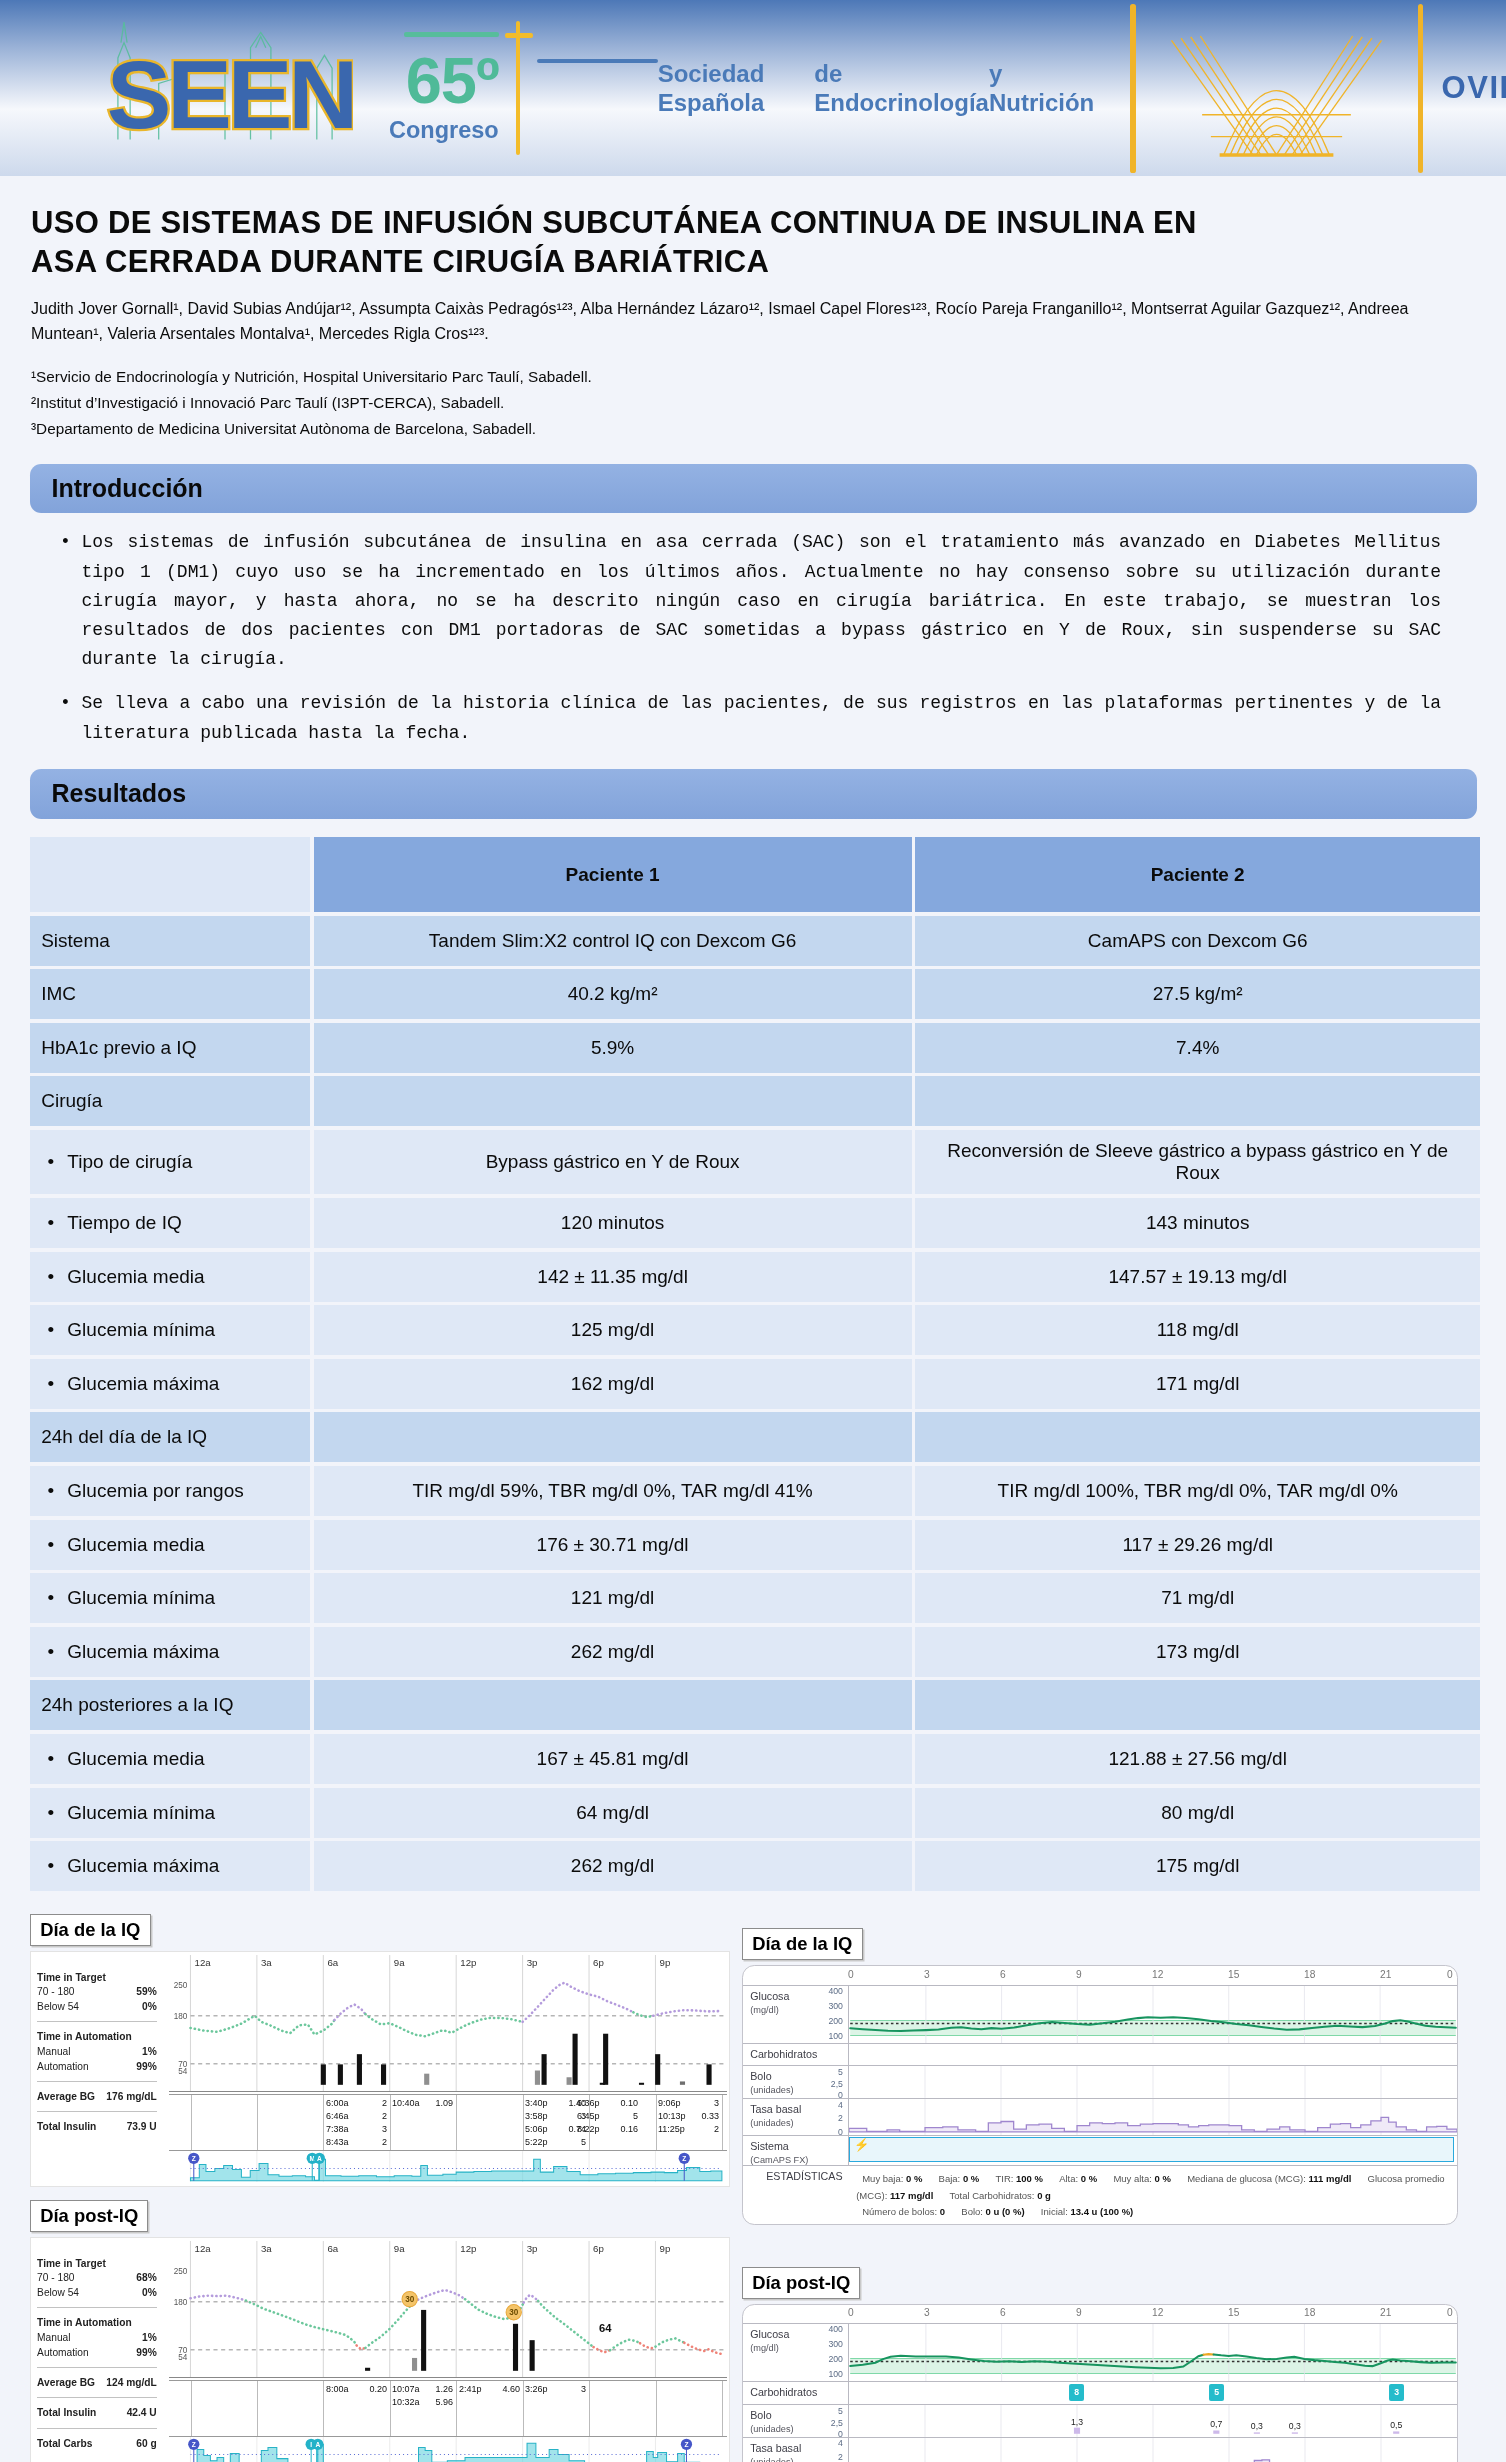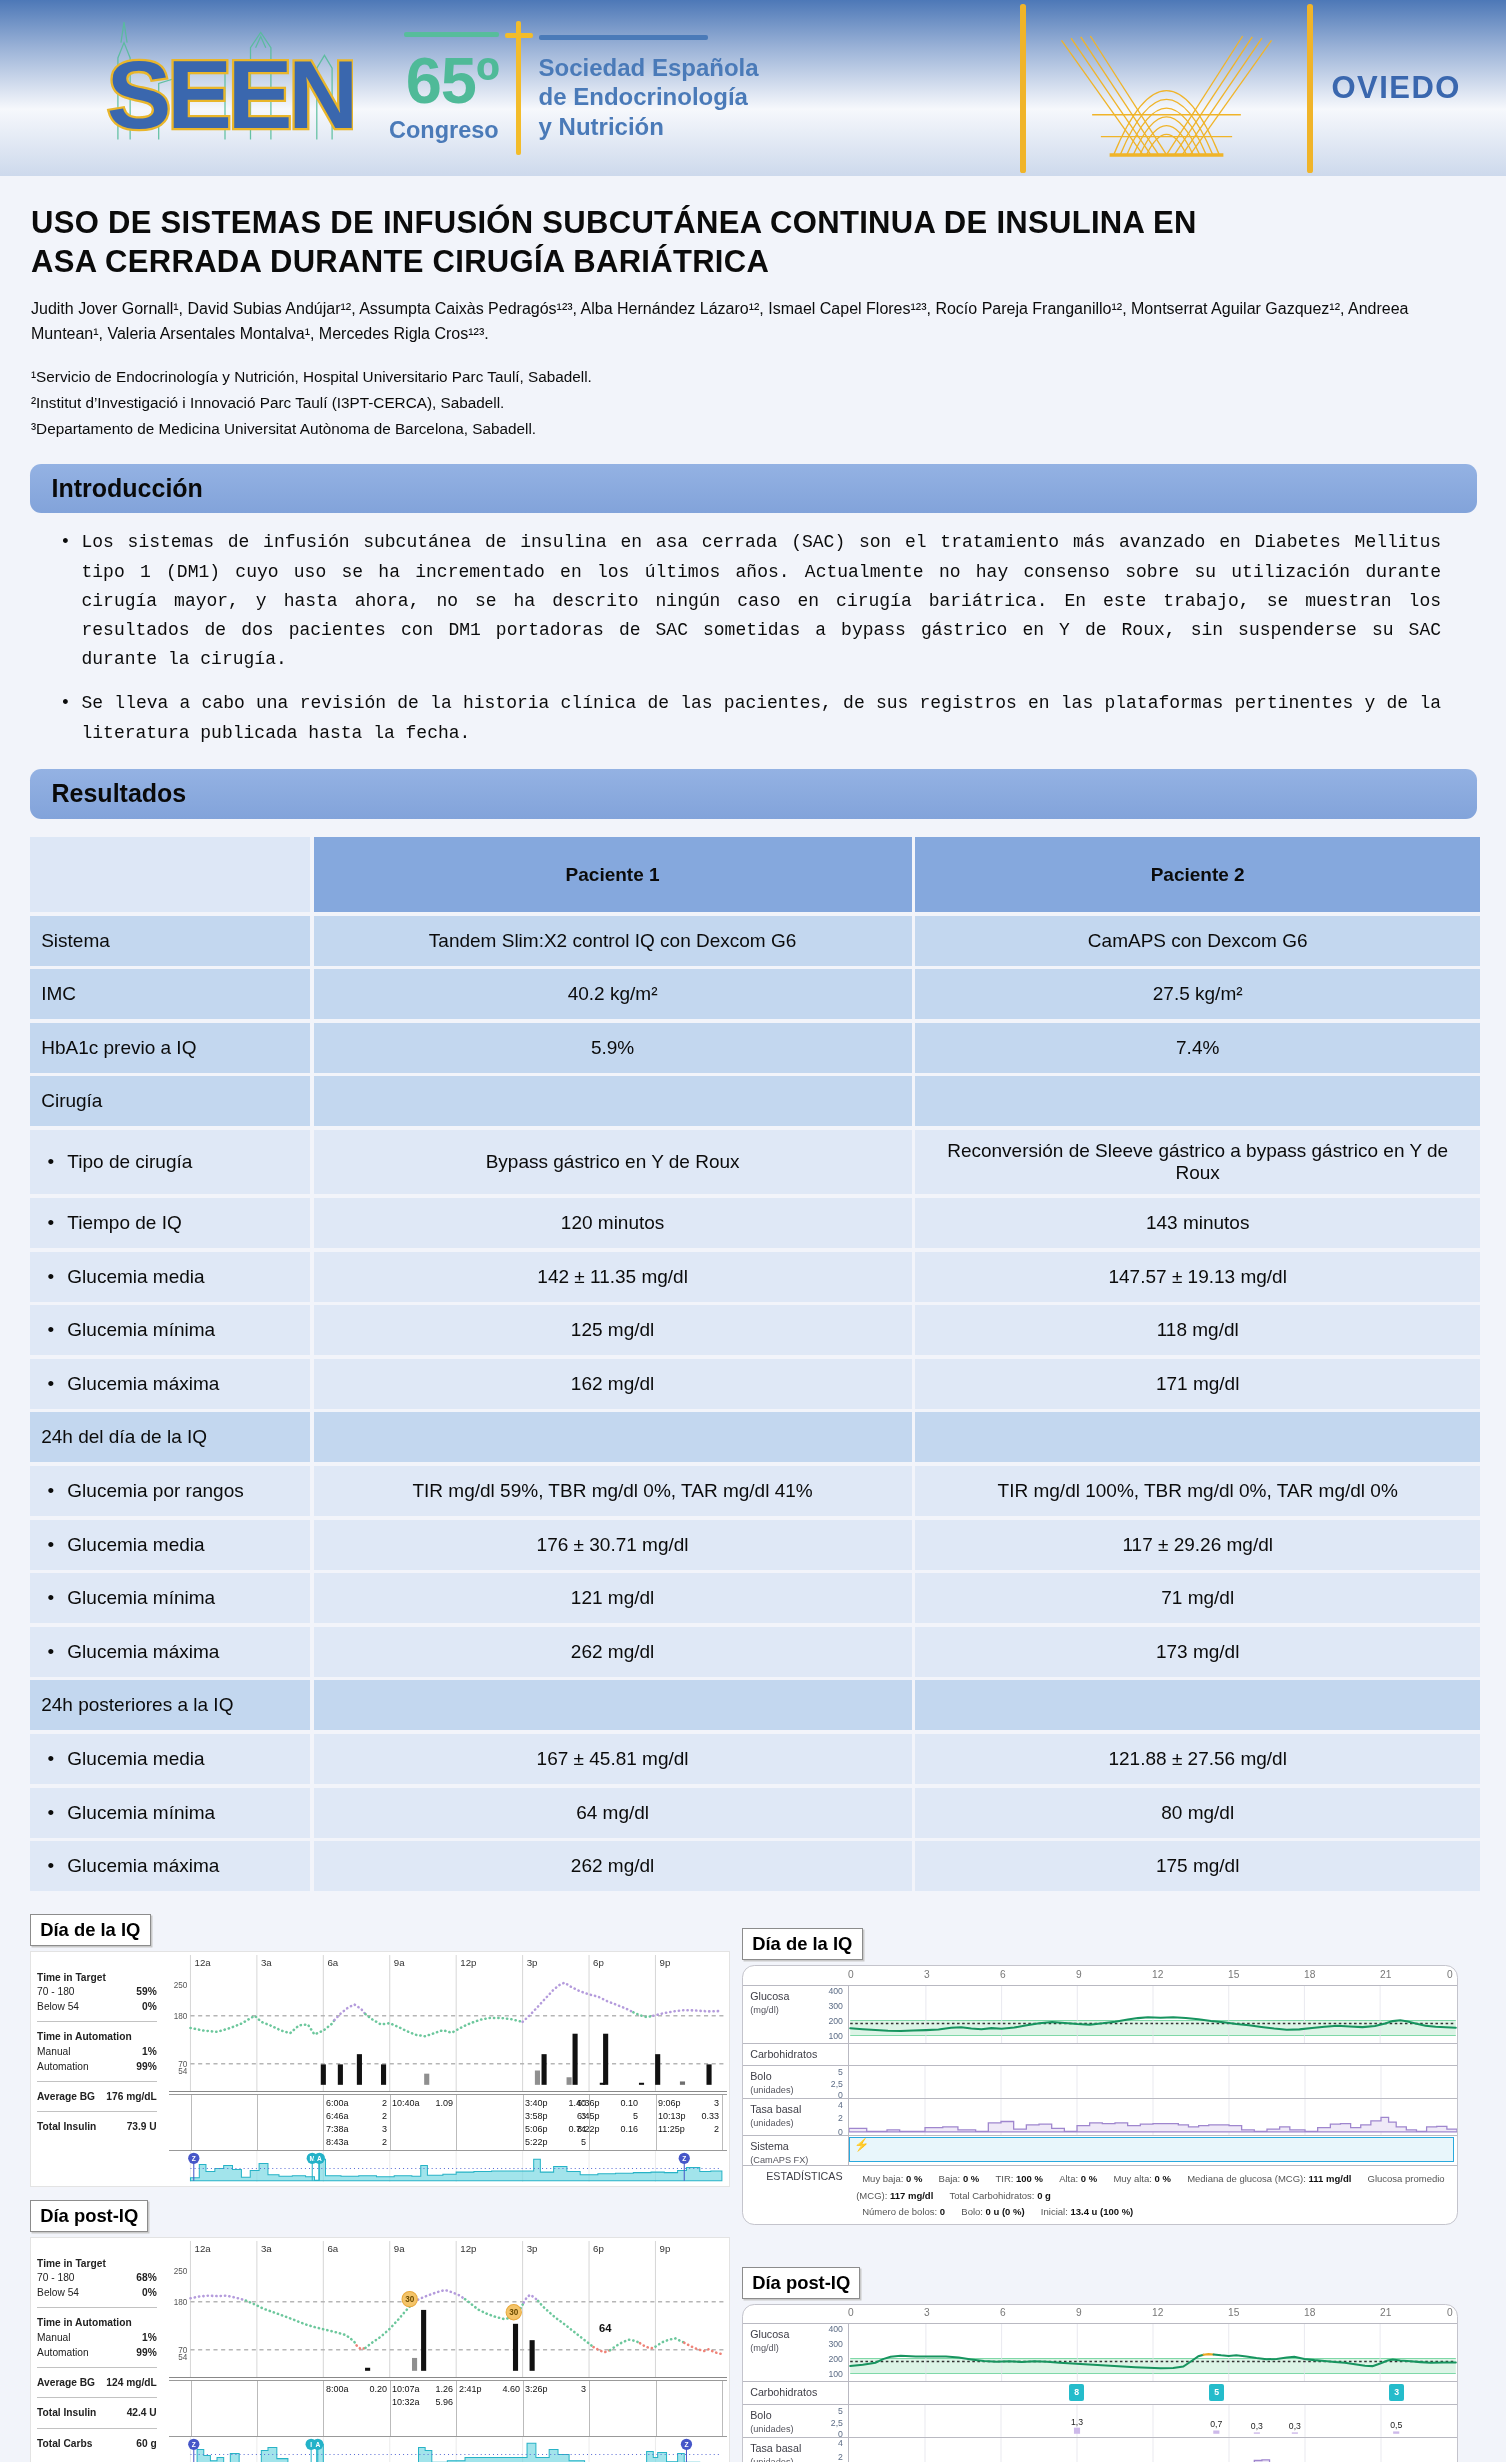--- a/index.html
+++ b/index.html
@@ -13,21 +13,21 @@
   .seen-svg{flex:0 0 auto;}
   .congress{display:flex;align-items:center;gap:17.4px;}
   .c-col{display:flex;flex-direction:column;align-items:flex-end;}
   .ln{display:block;height:4.6px;border-radius:2px;}
   .ln.green{width:95px;background:#57bd9b;margin-bottom:13.3px;}
   .ln.blue{width:169px;background:#4a7ab8;margin-bottom:13.3px;align-self:flex-start;}
   .n65{font-size:65px;font-weight:bold;color:#4fba98;line-height:.95;letter-spacing:-1px;}
   .cword{font-size:23.5px;font-weight:bold;color:#4a7ab8;margin-top:5.1px;}
   .vcross{width:5.1px;height:134px;background:#f3bc2a;position:relative;border-radius:2px;}
   .vcross::before{content:"";position:absolute;left:-11.2px;top:12.3px;width:28px;height:4.6px;background:#f3bc2a;border-radius:2px;}
-  .c-soc{display:flex;flex-direction:column;align-items:flex-start;}
+  .c-soc{display:flex;flex-direction:row;align-items:flex-start;}
   .socline{font-size:24px;font-weight:bold;color:#4a7ab8;line-height:1.22;}
   .oviedo{margin-left:auto;display:flex;align-items:center;gap:18.4px;}
   .ybar{width:5.6px;height:169px;background:#f0b429;border-radius:2.6px;}
   .ovtext{font-size:31px;font-weight:bold;color:#3a67ae;letter-spacing:1.5px;}
 
   
   .titleblock{margin:26.6px 31px 0;}
   .titleline{font-size:31px;font-weight:bold;line-height:1.28;letter-spacing:0.3px;}
   .authors{margin:15.3px 31px 0;font-size:16px;line-height:1.55;max-width:1451px;}
   .affils{margin:17.4px 31px 0;font-size:15.3px;line-height:1.7;}

